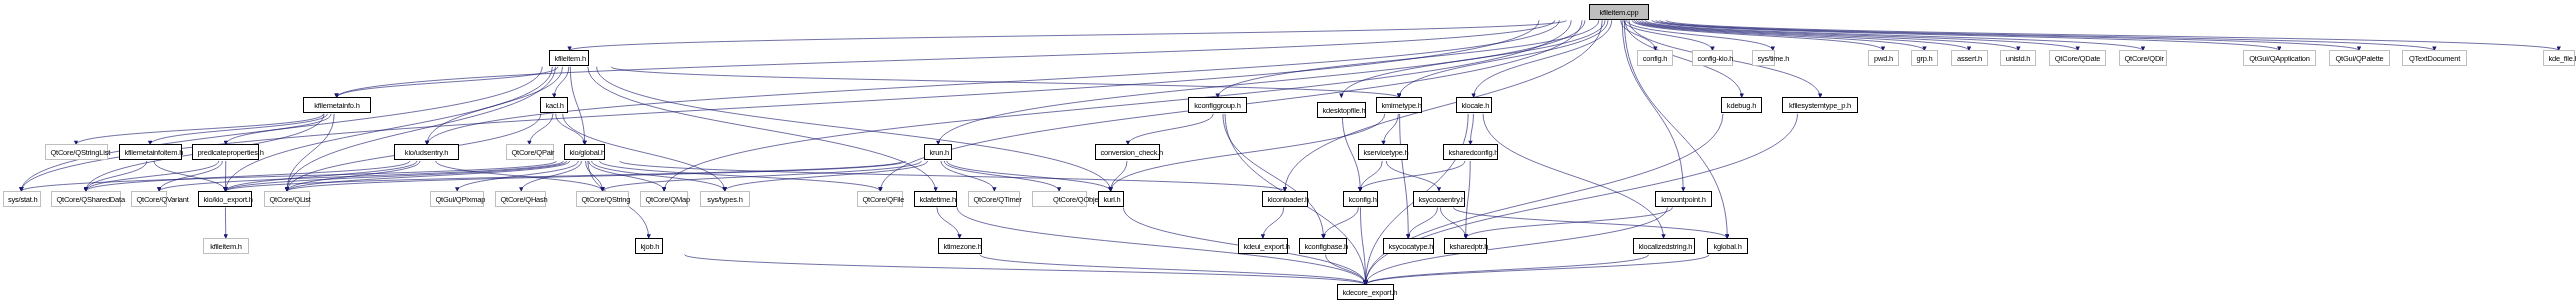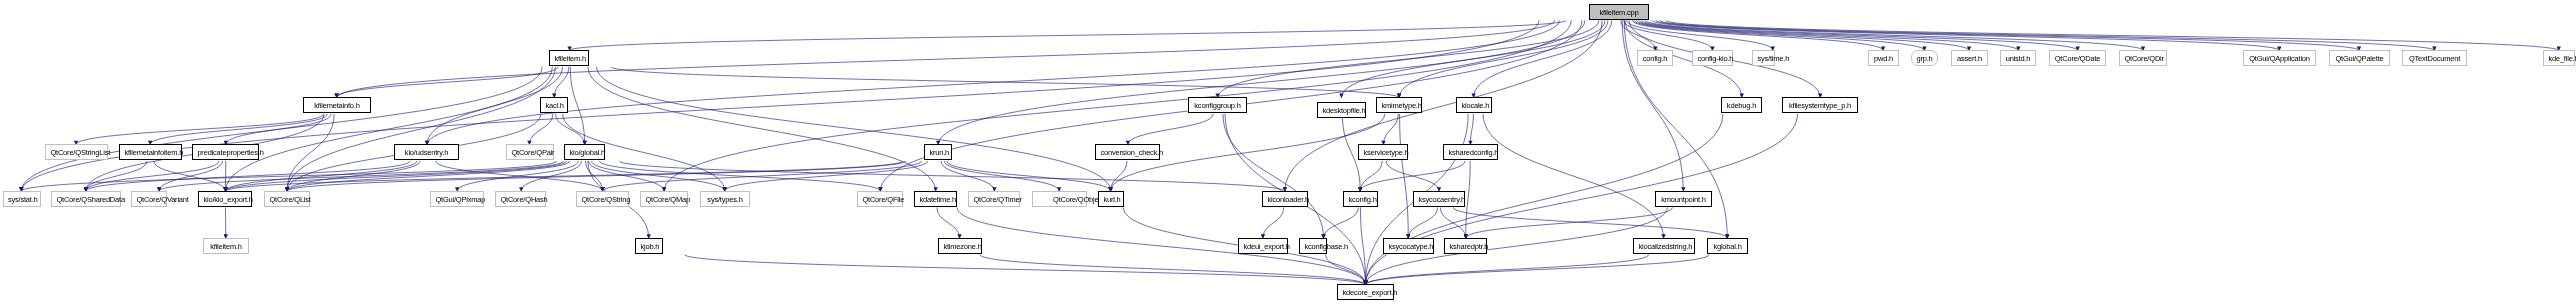--- a/index.html
+++ b/index.html
@@ -171,33 +171,33 @@
   <div class="node int" style="left:1317px;top:102px;width:49px;">kdesktopfile.h</div>
   <div class="node int" style="left:1376px;top:97px;width:46px;">kmimetype.h</div>
   <div class="node int" style="left:1358px;top:144px;width:50px;">kservicetype.h</div>
   <div class="node int" style="left:1456px;top:97px;width:36px;">klocale.h</div>
   <div class="node int" style="left:1443px;top:144px;width:55px;">ksharedconfig.h</div>
   <div class="node int" style="left:1262px;top:191px;width:46px;">kiconloader.h</div>
   <div class="node int" style="left:1343px;top:191px;width:35px;">kconfig.h</div>
   <div class="node int" style="left:1413px;top:191px;width:52px;">ksycocaentry.h</div>
   <div class="node int" style="left:1655px;top:191px;width:57px;">kmountpoint.h</div>
   <div class="node int" style="left:1238px;top:238px;width:50px;">kdeui_export.h</div>
-  <div class="node int" style="left:1299px;top:238px;width:28px;">kconfigbase.h</div>
+  <div class="node int" style="left:1299px;top:238px;width:48px;">kconfigbase.h</div>
   <div class="node int" style="left:1383px;top:238px;width:51px;">ksycocatype.h</div>
   <div class="node int" style="left:1444px;top:238px;width:43px;">ksharedptr.h</div>
   <div class="node int" style="left:1633px;top:238px;width:62px;">klocalizedstring.h</div>
   <div class="node int" style="left:1707px;top:238px;width:41px;">kglobal.h</div>
   <div class="node int" style="left:1337px;top:284px;width:57px;">kdecore_export.h</div>
   <div class="node int" style="left:1721px;top:97px;width:41px;">kdebug.h</div>
   <div class="node int" style="left:1782px;top:97px;width:76px;">kfilesystemtype_p.h</div>
   <div class="node ext" style="left:1637px;top:50px;width:36px;">config.h</div>
   <div class="node ext" style="left:1692px;top:50px;width:41px;">config-kio.h</div>
   <div class="node ext" style="left:1752px;top:50px;width:23px;">sys/time.h</div>
   <div class="node ext" style="left:1868px;top:50px;width:31px;">pwd.h</div>
-  <div class="node ext" style="left:1911px;top:50px;width:27px;border-radius:7px;">grp.h</div>
+  <div class="node ext" style="left:1911px;top:50px;width:27px;">grp.h</div>
   <div class="node ext" style="left:1951px;top:50px;width:37px;">assert.h</div>
   <div class="node ext" style="left:2000px;top:50px;width:36px;">unistd.h</div>
   <div class="node ext" style="left:2049px;top:50px;width:57px;">QtCore/QDate</div>
   <div class="node ext" style="left:2119px;top:50px;width:48px;">QtCore/QDir</div>
   <div class="node ext" style="left:2243px;top:50px;width:73px;">QtGui/QApplication</div>
   <div class="node ext" style="left:2329px;top:50px;width:61px;">QtGui/QPalette</div>
   <div class="node ext" style="left:2402px;top:50px;width:65px;">QTextDocument</div>
   <div class="node ext" style="left:2543px;top:50px;width:32px;">kde_file.h</div>
 </div>
 

